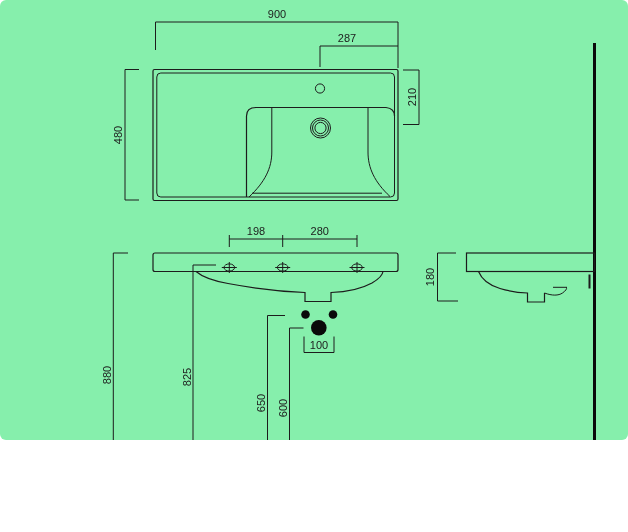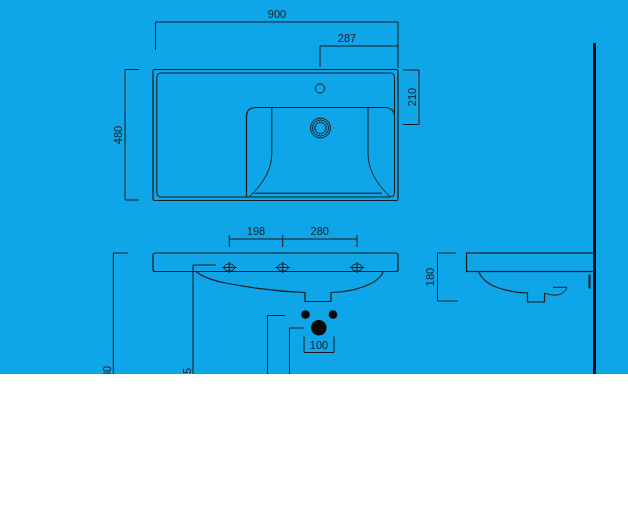--- a/index.html
+++ b/index.html
@@ -6,23 +6,24 @@
     margin: 0;
     padding: 0;
     width: 628px;
     height: 532px;
     background: #ffffff;
     font-family: "Liberation Sans", sans-serif;
   }
   .drawing-wrap {
     position: relative;
     width: 628px;
-    height: 374px;
-    background: #0ea5e9;
+    height: 440px;
+    background: #86efac;
     overflow: hidden;
+    border-radius: 6px;
   }
   svg { display: block; }
   svg text {
     font-family: "Liberation Sans", sans-serif;
     font-size: 11px;
     fill: #1c1c1c;
   }
   .ln  { stroke: #1c1c1c; stroke-width: 1.2; fill: none; }
   .ln-thin { stroke: #1c1c1c; stroke-width: 1; fill: none; }
   .ln-thick { stroke: #0a0a0a; stroke-width: 3; fill: none; }

